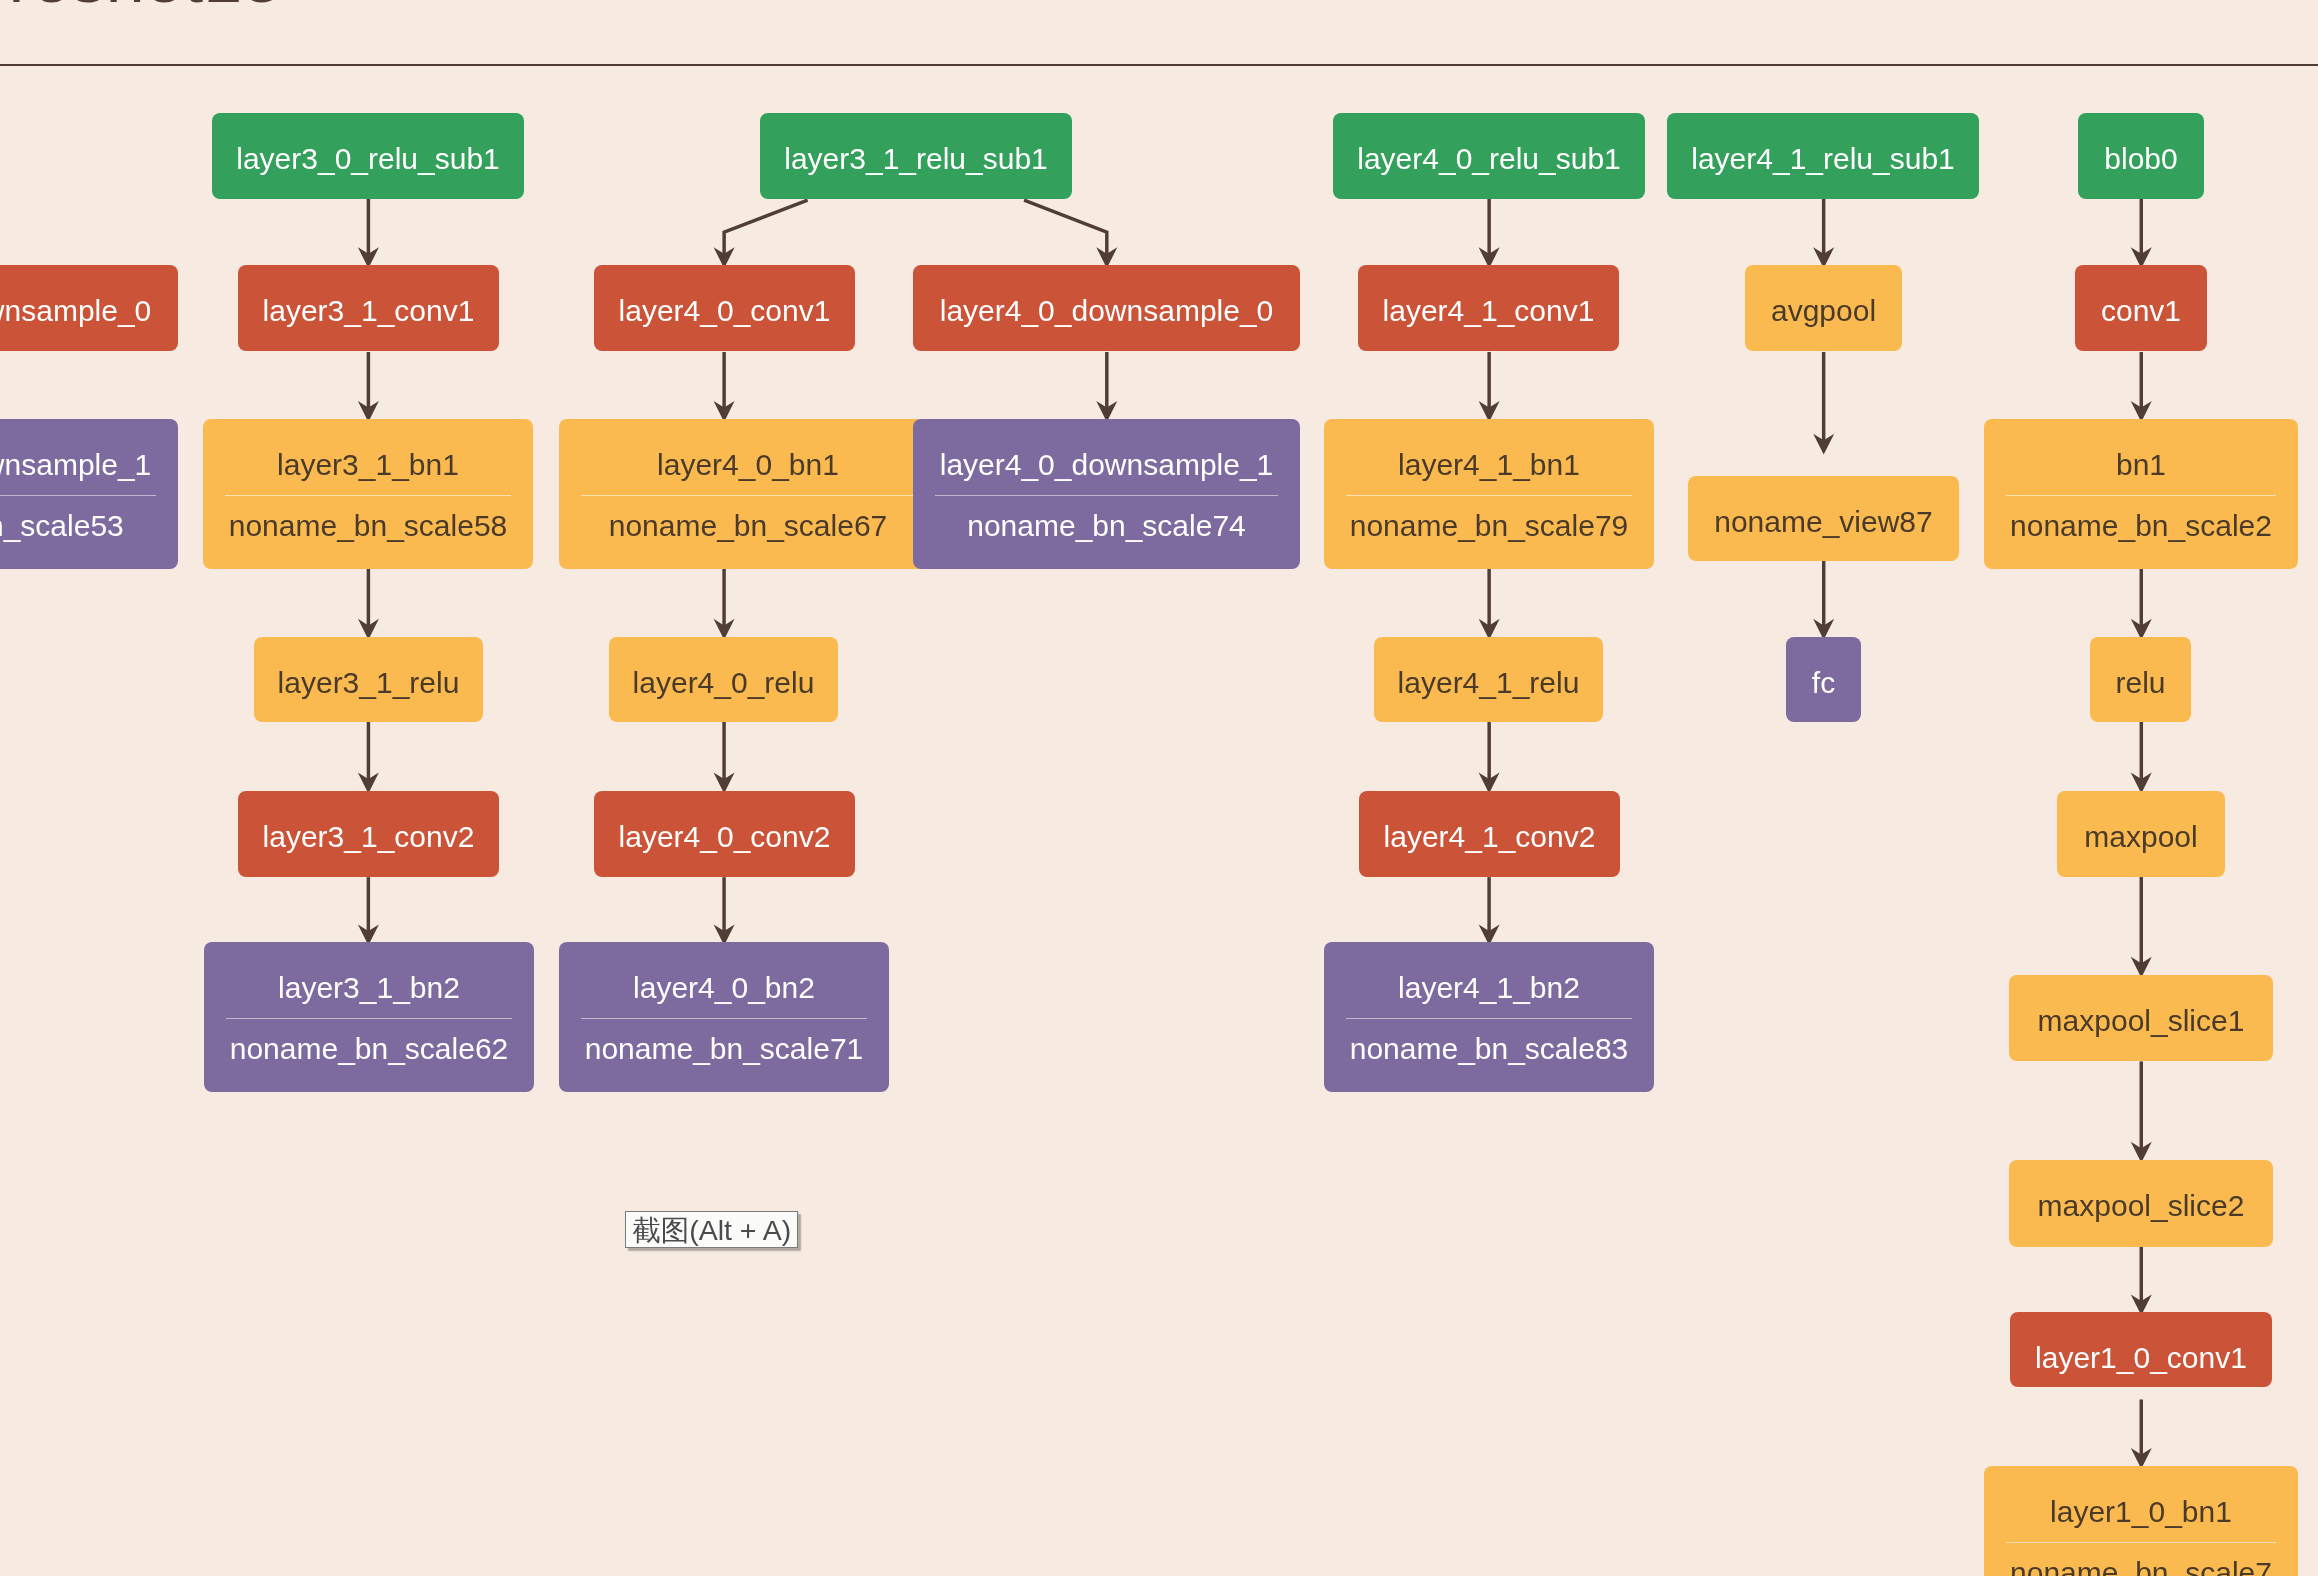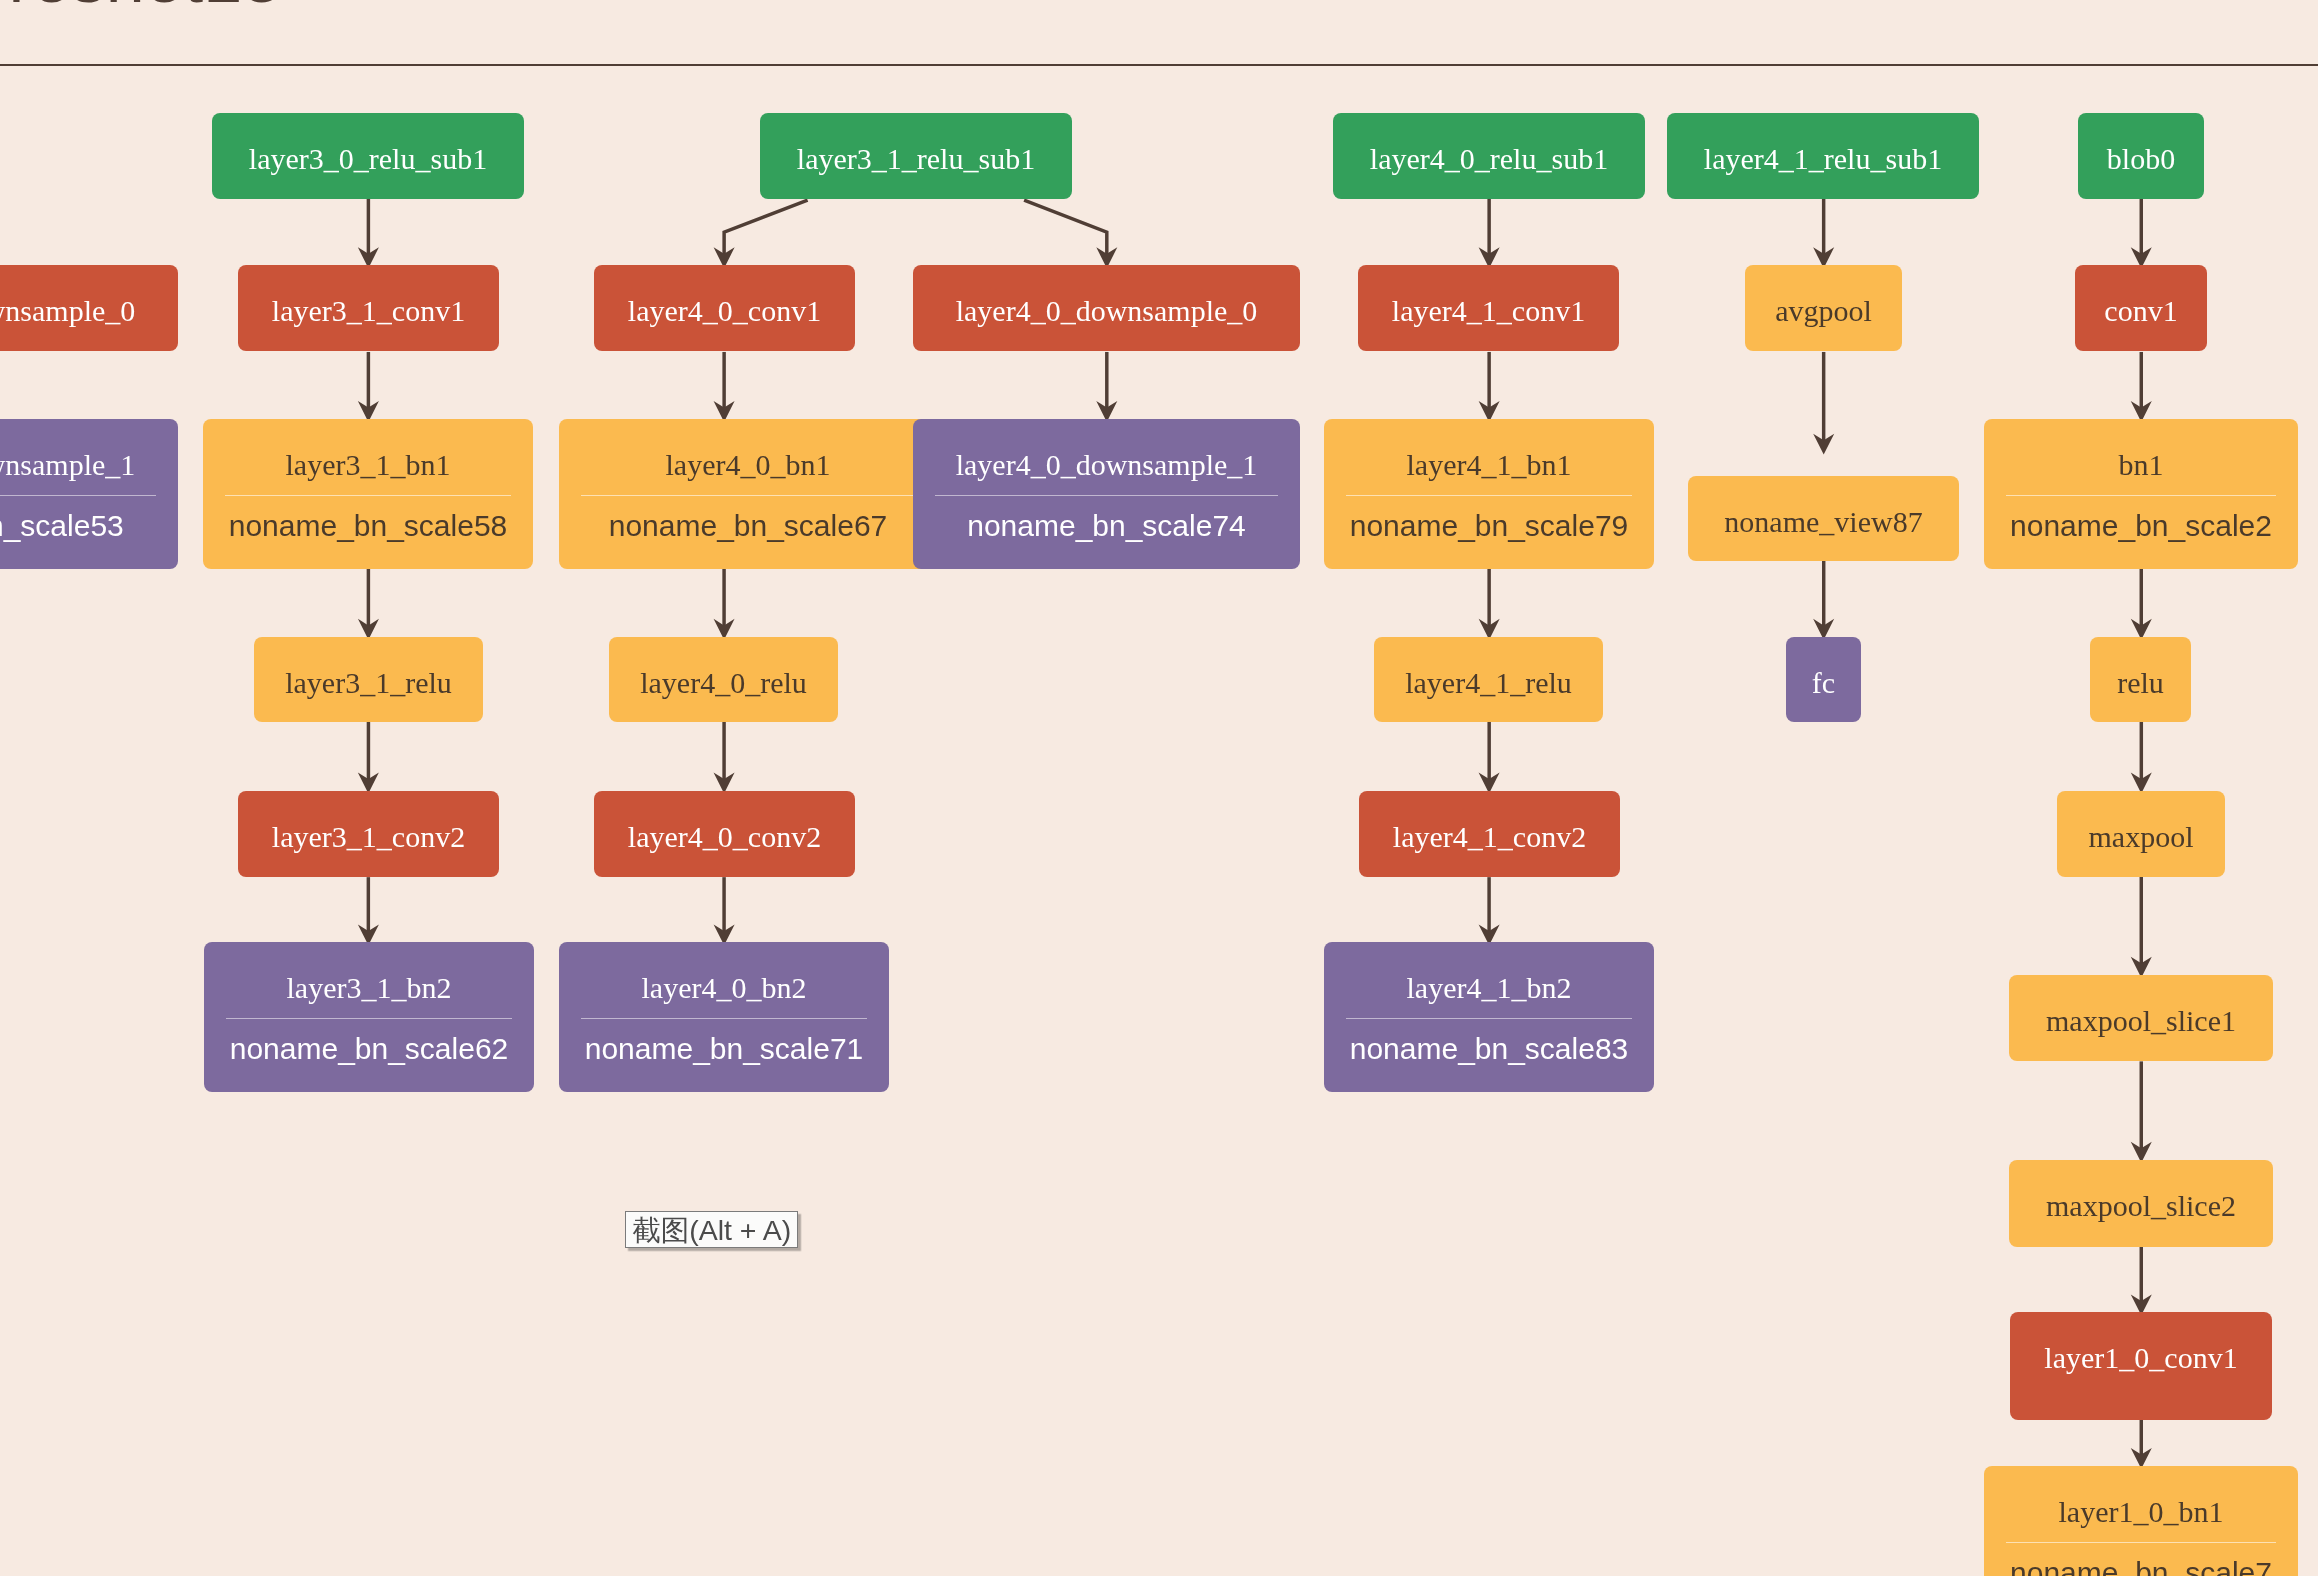--- a/index.html
+++ b/index.html
@@ -6,21 +6,21 @@
 html,body{margin:0;padding:0;}
 body{width:2319px;height:1577px;overflow:hidden;background:#f7eae1;
      font-family:"Liberation Sans",sans-serif;}
 #stage{position:relative;width:2319px;height:1577px;overflow:hidden;}
 #title{position:absolute;left:8.6px;top:-57px;font-size:70px;line-height:70px;
        color:#503e35;white-space:nowrap;}
 #rule{position:absolute;left:0;top:64px;width:2319px;height:2.3px;background:#503e35;}
 #edges{position:absolute;left:0;top:0;width:2319px;height:1577px;pointer-events:none;}
 .node{position:absolute;box-sizing:border-box;border-radius:8px;overflow:hidden;
       text-align:center;font-size:30px;line-height:35px;white-space:nowrap;}
-.node .l1{position:absolute;left:0;right:0;top:28px;font-family:Liberation Serif, serif;}
+.node .l1{position:absolute;left:0;right:0;top:28px;}
 .node .l2{position:absolute;left:0;right:0;top:89px;}
 .node .hr{position:absolute;left:22px;right:22px;top:76px;height:1.4px;}
 .green{background:#33a05b;color:#fff;}
 .red{background:#ca5338;color:#fff;}
 .orange{background:#fbba4f;color:#4a3a2a;}
 .purple{background:#7d6a9e;color:#fff;}
 .green .hr,.red .hr,.purple .hr{background:rgba(255,255,255,.52);}
 .orange .hr{background:rgba(255,255,255,.57);}
 #tooltip{position:absolute;box-sizing:border-box;background:#fbfbfa;
      border:0.9px solid #7b7b7b;color:#4b4b4b;font-size:28.5px;line-height:32px;
@@ -203,21 +203,21 @@
       </div>
       <div class="node orange" style="left: 2057px; top: 791px; width: 168px; height: 86px; padding-left: 24px;">
         <div class="l1">maxpool</div>
       </div>
       <div class="node orange" style="left: 2009px; top: 975px; width: 264px; height: 86px;">
         <div class="l1">maxpool_slice1</div>
       </div>
       <div class="node orange" style="left: 2009px; top: 1160px; width: 264px; height: 87px;">
         <div class="l1">maxpool_slice2</div>
       </div>
-      <div class="node red" style="left: 2010px; top: 1312px; width: 262px; height: 108px;">
+      <div class="node red" style="left: 2010px; top: 1312px; width: 262px; height: 75px;">
         <div class="l1">layer1_0_conv1</div>
       </div>
       <div class="node orange" style="left: 1984px; top: 1466px; width: 314px; height: 150px;">
         <div class="l1">layer1_0_bn1</div>
         <div class="hr"></div>
         <div class="l2">noname_bn_scale7</div>
       </div>
     </div>
   <div id="tooltip" style="left: 625px; top: 1211px; width: 173px; height: 37px;">截图(Alt + A)</div>
 </div>

